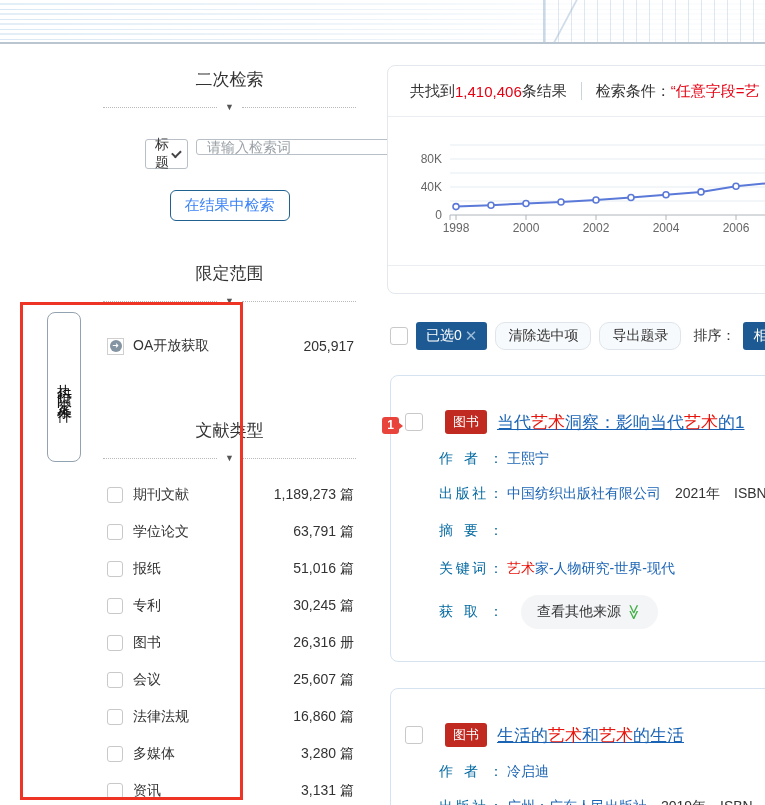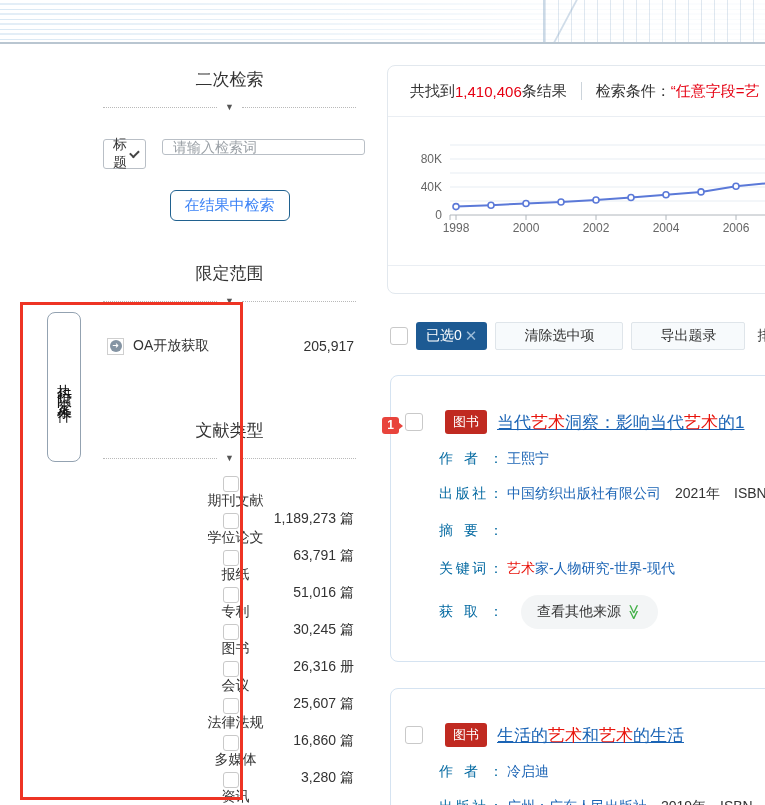--- a/index.html
+++ b/index.html
@@ -20,38 +20,38 @@
     border-left:2px solid rgba(140,170,200,.40);transform:skewX(-28deg);}
   
   .sidebar{position:absolute;left:0;top:42px;width:387px;height:763px;}
   .side-inner{position:absolute;left:103px;top:0;width:253px;}
   .side-h{margin-top:26px;text-align:center;font-size:17px;color:#333;}
   .side-h.h2{margin-top:41px;}
   .side-h.h3{margin-top:60px;}
   .divider{display:flex;align-items:center;margin-top:10px;height:12px;}
   .divider::before,.divider::after{content:"";flex:1;border-top:1px dotted #b9b9b9;}
   .divider .tri{font-size:9px;color:#555;padding:0 8px;line-height:1;}
-  .form-row{display:flex;gap:16px;margin-top:26px;}
+  .form-row{display:flex;gap:8px;margin-top:26px;margin-left:42px;}
   .selectbox{width:88px;height:30px;border:1px solid #b9bfc6;border-radius:3px;background:#fff;
     display:flex;align-items:center;justify-content:space-between;padding:0 9px;box-sizing:border-box;cursor:pointer;}
   .selectbox .chev{width:7px;height:7px;border-right:2px solid #444;border-bottom:2px solid #444;
     transform:rotate(45deg) translateY(-2px);}
   .search-input{flex:1;height:16px;border:1px solid #b9bfc6;border-radius:3px;box-sizing:border-box;
     padding:0 10px;font-size:14px;color:#333;font-family:inherit;}
   .search-input::placeholder{color:#9aa0a6;}
   .btn-outline{display:block;margin:21px auto 0;width:120px;height:31px;background:#fff;
     border:1px solid #20618f;color:#3b82f6;font-size:15px;border-radius:6px;cursor:pointer;font-family:inherit;}
   .oa-row{display:flex;align-items:center;margin:26px 0 0 4px;width:247px;height:26px;}
   .oa-icon{width:17px;height:17px;border:1px solid #cfcfcf;background:#fff;display:flex;align-items:center;justify-content:center;box-sizing:border-box;}
   .oa-icon i{width:12px;height:12px;border-radius:50%;background:#8494a3;color:#fff;font-style:normal;
     font-size:8px;line-height:12px;text-align:center;display:block;}
   .oa-label{margin-left:9px;}
   .oa-count{margin-left:auto;}
   .doc-list{margin:12px 0 0 4px;width:247px;}
-  .doc-row{display:flex;align-items:center;height:37px;flex-direction:column;}
+  .doc-row{display:flex;align-items:center;height:37px;}
   .cbx{width:16px;height:16px;border:1px solid #c9c9c9;border-radius:3px;background:#fff;box-sizing:border-box;flex:none;cursor:pointer;}
   .doc-row .lbl{margin-left:10px;}
   .doc-row .cnt{margin-left:auto;}
   
   .red-box{position:absolute;left:20px;top:302px;width:223px;height:498px;border:3px solid #ee3424;
     box-sizing:border-box;pointer-events:none;z-index:30;}
   .vlabel{position:absolute;left:47px;top:312px;width:34px;height:150px;background:#fff;
     border:1px solid #93a2b1;border-radius:8px;z-index:31;
     writing-mode:vertical-rl;text-orientation:upright;letter-spacing:5px;font-size:15px;color:#111;
     display:flex;align-items:center;justify-content:center;box-sizing:border-box;}
@@ -64,22 +64,22 @@
   .res-header .sep{width:1px;height:18px;background:#ccd4db;margin:0 14px;}
   .res-header .cond{color:#e60012;}
   .chart-wrap{height:148px;}
   .card-footer{flex:1;border-top:1px solid #eaeef3;}
   
   .toolbar{position:absolute;left:390px;top:322px;display:flex;align-items:center;gap:8px;white-space:nowrap;}
   .toolbar .cbx{width:18px;height:18px;}
   .btn-dark{height:28px;background:#1d5a93;color:#fff;border:none;border-radius:3px;
     padding:0 10px;font-size:14px;font-family:inherit;cursor:pointer;display:inline-flex;align-items:center;}
   .btn-dark .x{color:#9dbcd8;font-size:15px;margin-left:3px;}
-  .btn-light{height:28px;background:#f7fafc;color:#333;border:1px solid #dfe5ea;border-radius:2px;
-    padding:0 28px;font-size:14px;font-family:inherit;cursor:pointer;}
+  .btn-light{height:28px;background:#f7fafc;color:#333;border:1px solid #dfe5ea;border-radius:10px;
+    padding:0 12px;font-size:14px;font-family:inherit;cursor:pointer;}
   .sort-label{margin-left:4px;}
   
   .result-card{position:absolute;left:390px;width:420px;background:#fff;border:1px solid #d5e3f1;
     border-radius:8px;box-sizing:border-box;padding:34px 0 0 14px;}
   .card1{top:375px;height:287px;}
   .card2{top:688px;height:140px;}
   .idx-tag{position:absolute;left:-9px;top:41px;width:17px;height:17px;background:#e8443c;border-radius:3px;
     color:#fff;font-size:12px;font-weight:bold;text-align:center;line-height:17px;z-index:5;}
   .idx-tag::after{content:"";position:absolute;right:-4px;top:5px;border-left:5px solid #e8443c;
     border-top:4px solid transparent;border-bottom:4px solid transparent;}

